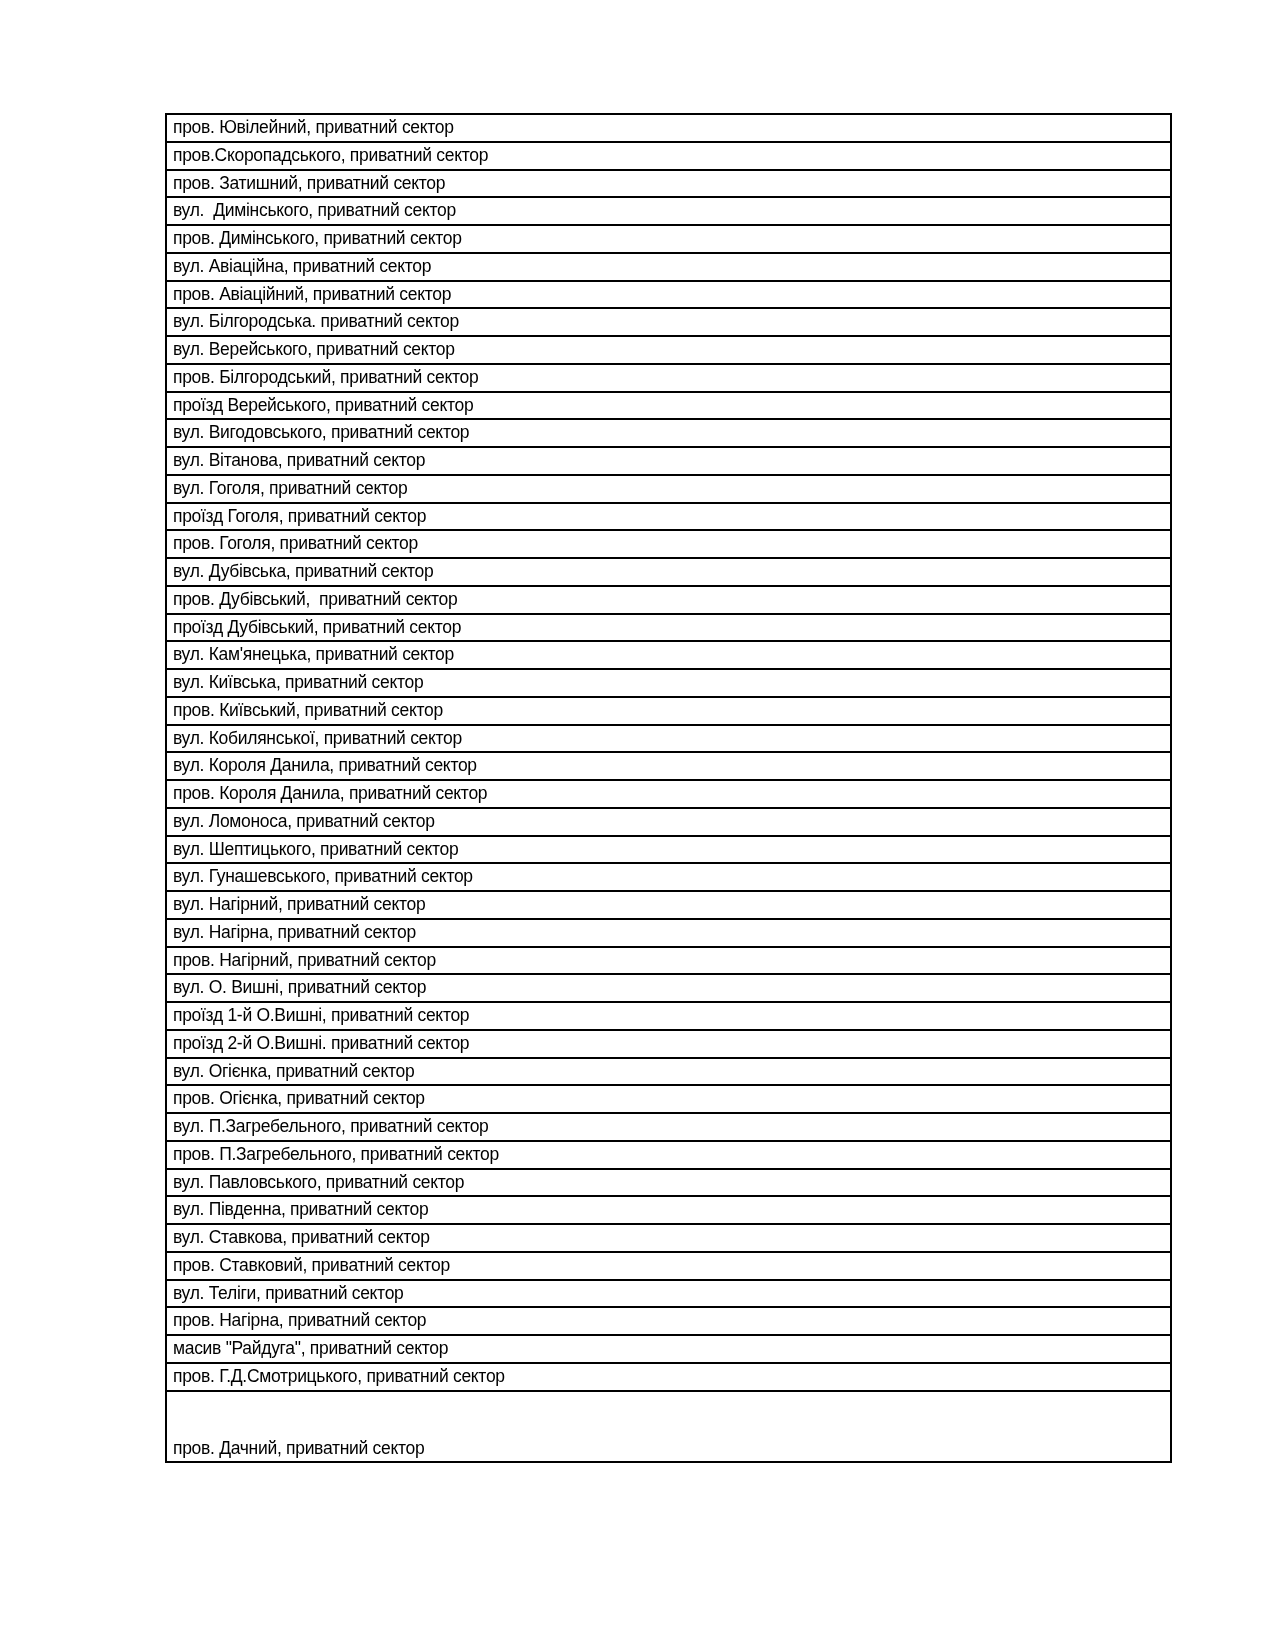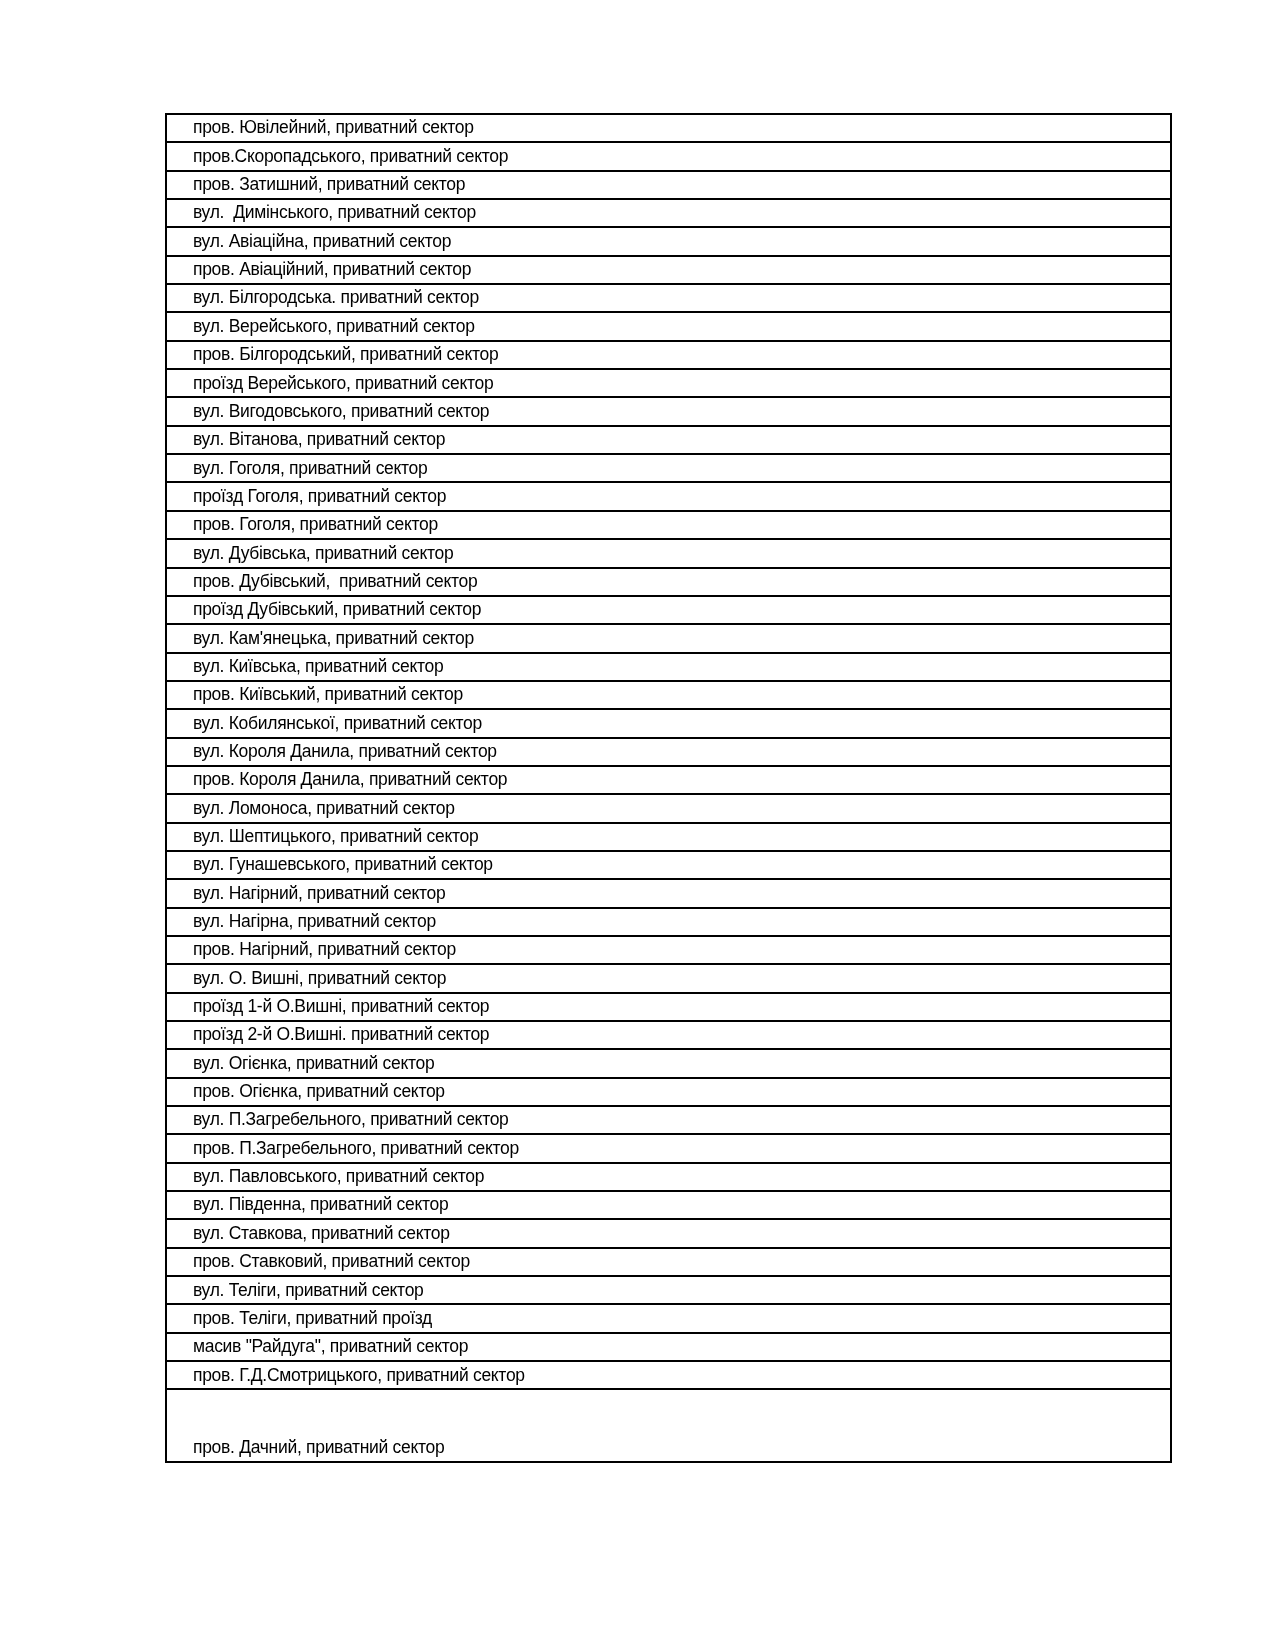--- a/index.html
+++ b/index.html
@@ -26,21 +26,20 @@
     display: flex;
     flex-direction: column;
   }
   .street-row {
     flex: 1 1 0;
     display: flex;
     align-items: center;
     border-bottom: 2px solid #000000;
     background: #ffffff;
     overflow: hidden;
-    padding-left: 20px;
   }
   .street-row:last-child {
     border-bottom: none;
     margin-top: 44px;
   }
   .street-row .cell-text {
     padding-left: 6px;
     font-size: 17.5px;
     line-height: 1;
     color: #000000;
@@ -62,20 +61,23 @@
   </div>
 
   <div class="street-row">
     <span class="cell-text">пров. Затишний, приватний сектор</span>
   </div>
 
   <div class="street-row">
     <span class="cell-text">вул.  Димінського, приватний сектор</span>
   </div>
 
+  <div class="street-row">
+    <span class="cell-text">пров. Димінського, приватний сектор</span>
+  </div>
 
   <div class="street-row">
     <span class="cell-text">вул. Авіаційна, приватний сектор</span>
   </div>
 
   <div class="street-row">
     <span class="cell-text">пров. Авіаційний, приватний сектор</span>
   </div>
 
   <div class="street-row">
@@ -218,21 +220,21 @@
 
   <div class="street-row">
     <span class="cell-text">пров. Ставковий, приватний сектор</span>
   </div>
 
   <div class="street-row">
     <span class="cell-text">вул. Теліги, приватний сектор</span>
   </div>
 
   <div class="street-row">
-    <span class="cell-text">пров. Теліги, приватний проїзд</span>
+    <span class="cell-text">пров. Нагірна, приватний сектор</span>
   </div>
 
   <div class="street-row">
     <span class="cell-text">масив "Райдуга", приватний сектор</span>
   </div>
 
 
   <div class="street-row">
     <span class="cell-text">пров. Г.Д.Смотрицького, приватний сектор</span>
   </div>

